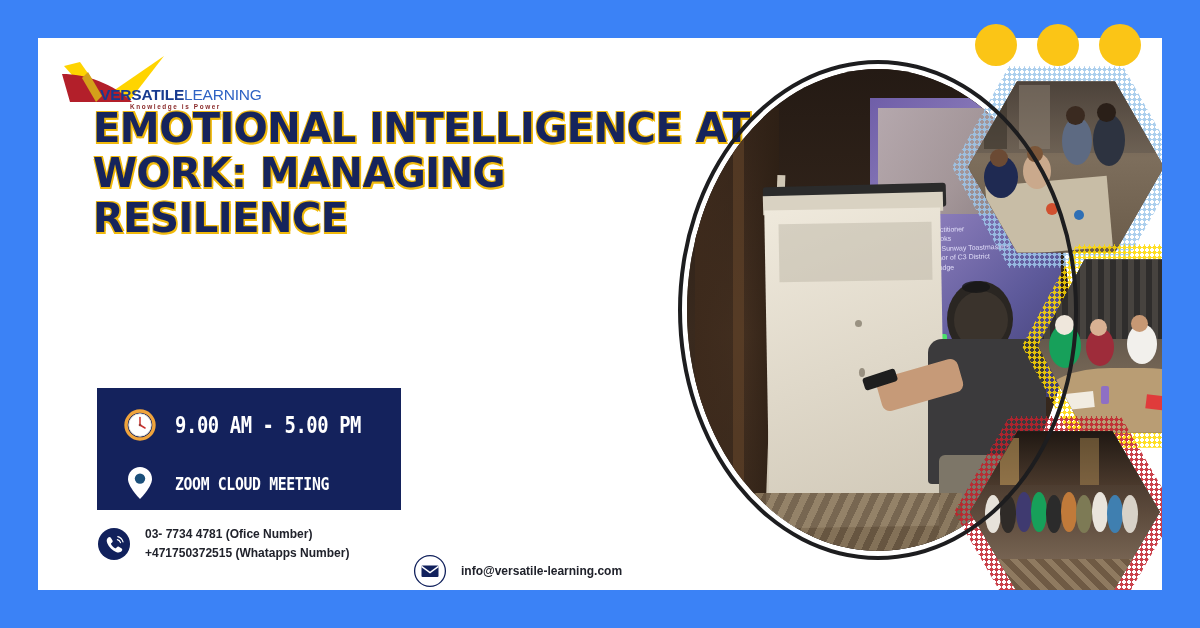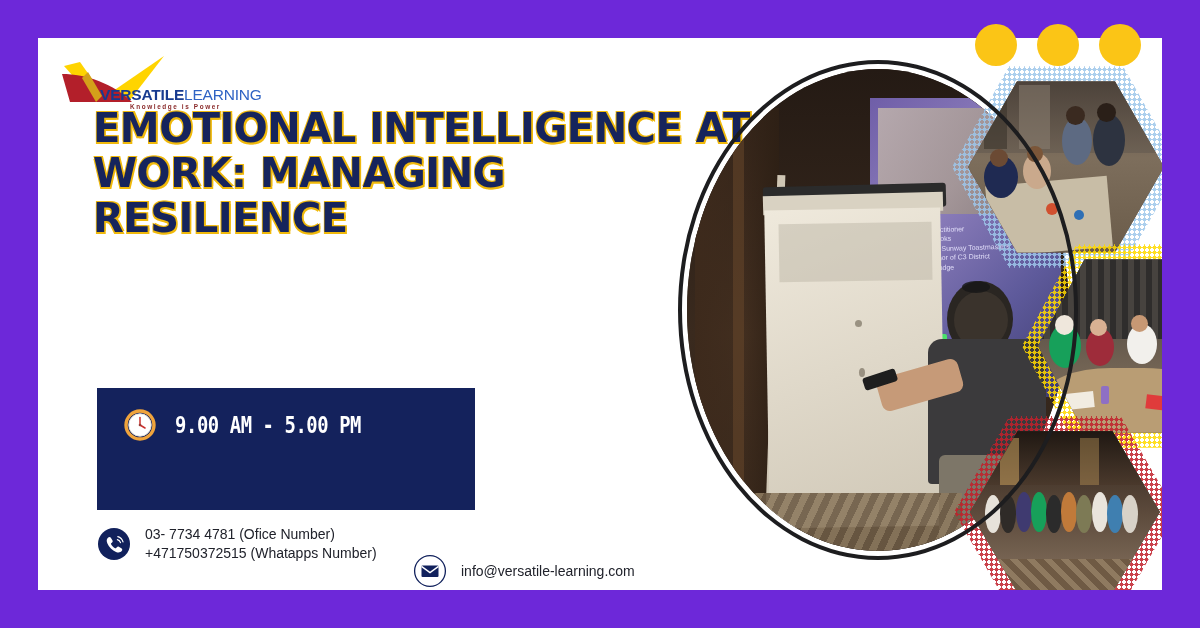--- a/index.html
+++ b/index.html
@@ -9,21 +9,21 @@
   }
   body {
     font-family: "Liberation Sans", sans-serif;
   }
 
   
   #banner {
     position: relative;
     width: 1200px;
     height: 628px;
-    background: #6d28d9;
+    background: #3b82f6;
     overflow: hidden;
   }
   #canvas {
     position: absolute;
     left: 38px;
     top: 38px;
     width: 1124px;
     height: 552px;
     background: #ffffff;
     overflow: hidden;
@@ -96,21 +96,21 @@
     letter-spacing: 1px;
     text-transform: uppercase;
     text-shadow: 5px 6px 0 #1d3fa0;
   }
 
   
   #details-box {
     position: absolute;
     left: 59px;
     top: 350px;
-    width: 378px;
+    width: 304px;
     height: 122px;
     background: #14225c;
   }
   .detail-row {
     position: absolute;
     left: 26px;
     display: flex;
     align-items: center;
   }
   .detail-row.time { top: 20px; }
@@ -138,23 +138,24 @@
     position: absolute;
     display: flex;
     align-items: center;
   }
   #contact-phone { left: 59px; top: 487px; }
   #contact-email { left: 375px; top: 516px; }
   .contact-icon { width: 34px; height: 34px; flex: none; }
   .contact-text {
     margin-left: 14px;
     color: #20222b;
-    font-size: 14px;
+    font-size: 12px;
     line-height: 19px;
     white-space: nowrap;
+    font-weight: bold;
   }
   .contact-text span { display: block; }
 
   
   .top-dot {
     position: absolute;
     width: 42px; height: 42px;
     border-radius: 50%;
     background: #fbc516;
     z-index: 6;
@@ -291,20 +292,29 @@
             <circle cx="16" cy="16" r="11.2" fill="#ffffff"></circle>
             <circle cx="16" cy="16" r="11.2" fill="none" stroke="#e8e3da" stroke-width="1"></circle>
             <line x1="16" y1="16" x2="16" y2="8.5" stroke="#c9302c" stroke-width="1.5" stroke-linecap="round"></line>
             <line x1="16" y1="16" x2="21" y2="19" stroke="#c9302c" stroke-width="1.5" stroke-linecap="round"></line>
             <circle cx="16" cy="16" r="1.3" fill="#9a3b36"></circle>
           </svg>
         </div>
         <div class="detail-text">9.00 AM - 5.00 PM</div>
       </div>
 
+      <div class="detail-row venue">
+        <div class="detail-icon">
+          <svg width="30" height="34" viewBox="0 0 30 34">
+            <path d="M15 1 C8.4 1 3 6.4 3 13 C3 21 15 33 15 33 C15 33 27 21 27 13 C27 6.4 21.6 1 15 1 Z" fill="#ffffff"></path>
+            <circle cx="15" cy="12.6" r="5.2" fill="#1b4f7a"></circle>
+          </svg>
+        </div>
+        <div class="detail-text">ZOOM CLOUD MEETING</div>
+      </div>
     </div>
 
     <div class="contact" id="contact-phone">
       <svg class="contact-icon" viewBox="0 0 34 34">
         <circle cx="17" cy="17" r="16" fill="#11215c"></circle>
         <path d="M11.2 10.6 c1.1 -1 2.2 -0.6 2.8 0.4 l1.5 2.5 c0.4 0.7 0.2 1.4 -0.4 1.9 l-0.9 0.8 c-0.3 0.3 -0.3 0.6 -0.1 1 c0.9 1.7 2.3 3.1 4 4 c0.4 0.2 0.8 0.2 1 -0.1 l0.8 -0.9 c0.5 -0.6 1.2 -0.8 1.9 -0.4 l2.5 1.5 c1 0.6 1.4 1.7 0.4 2.8 c-1.5 1.7 -3.6 1.7 -5.7 0.8 c-3.6 -1.5 -7.2 -5.1 -8.7 -8.7 c-0.9 -2.1 -0.9 -4.2 0.9 -5.6 Z" fill="#ffffff"></path>
         <path d="M20.8 9.6 a7.6 7.6 0 0 1 5.2 5.2" fill="none" stroke="#ffffff" stroke-width="1.2" stroke-linecap="round"></path>
         <path d="M20.4 12.6 a4.6 4.6 0 0 1 3.1 3.1" fill="none" stroke="#ffffff" stroke-width="1.2" stroke-linecap="round"></path>
       </svg>
       <div class="contact-text">

